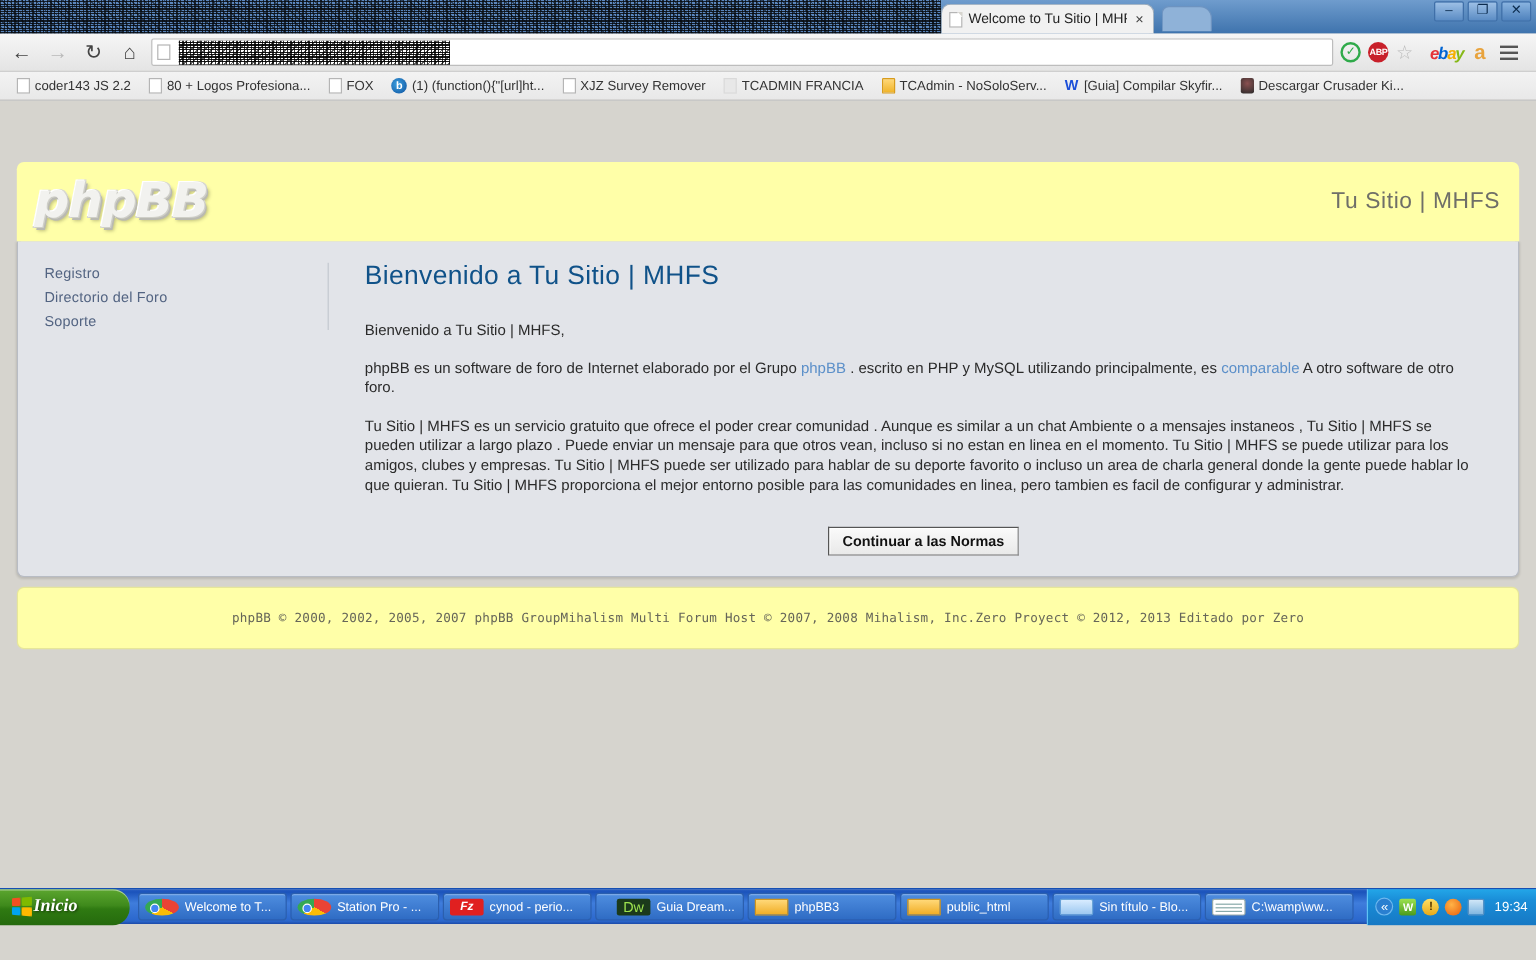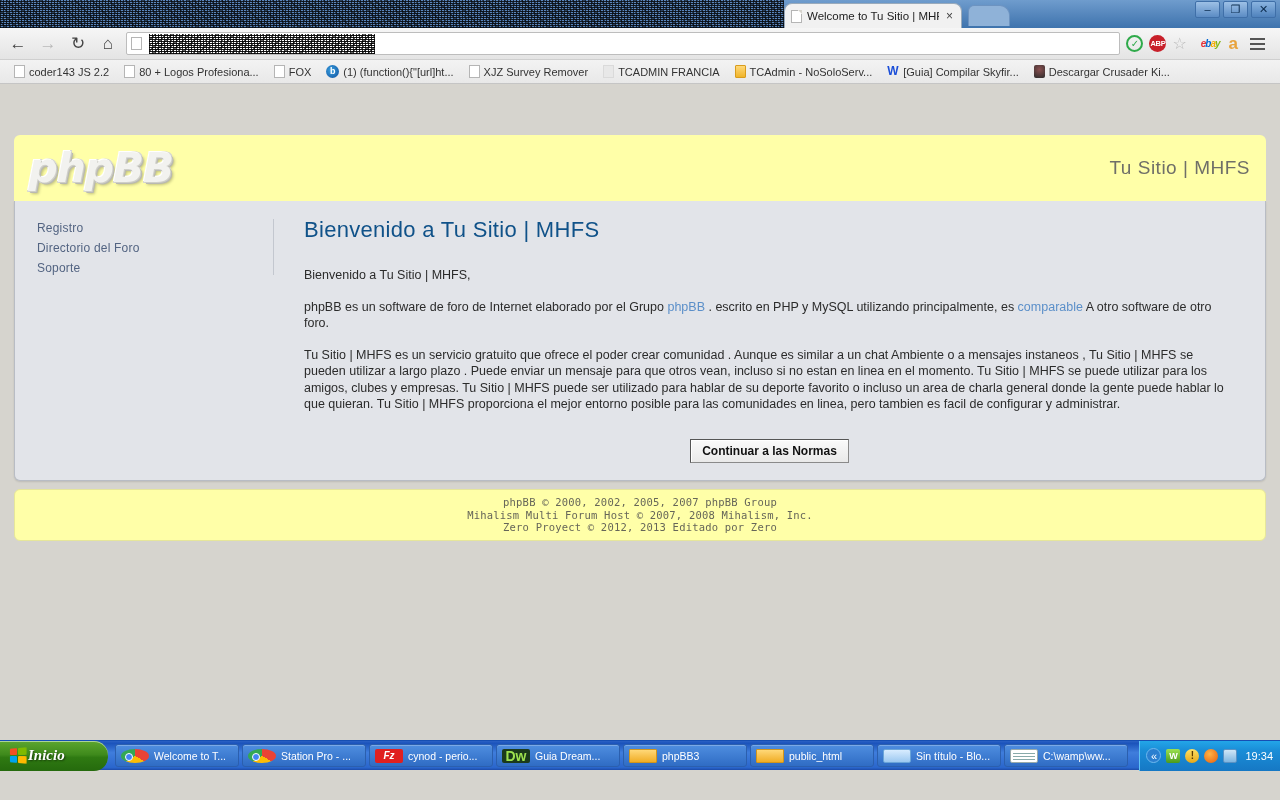--- a/index.html
+++ b/index.html
@@ -82,21 +82,21 @@
       repeating-linear-gradient(90deg, rgba(0,0,0,.8) 0 1px, transparent 1px 3px),
       repeating-linear-gradient(135deg, rgba(0,0,0,.6) 0 1px, transparent 1px 4px);
   }
   .omni-actions { display:flex; align-items:center; gap:6px; padding-right:2px; }
   .ico-check { width:17px;height:17px;border-radius:50%;border:2px solid #2faa4a;color:#2faa4a;
     font-size:10px;line-height:13px;text-align:center;}
   .ico-abp { width:17px;height:17px;border-radius:50%;background:#c8202a;color:#fff;
     font-size:7.5px;font-weight:bold;line-height:17px;text-align:center;letter-spacing:-.3px;}
   .ico-star { font-size:16px; color:#b9b9b9; }
   .ext-icons { display:flex; align-items:center; gap:9px; padding:0 6px; }
-  .ico-ebay { font-size:10px; font-weight:bold; font-style:italic; letter-spacing:-1px; }
+  .ico-ebay { font-size:14px; font-weight:bold; font-style:italic; letter-spacing:-1px; }
   .ico-ebay b:nth-child(1){color:#e53238;} .ico-ebay b:nth-child(2){color:#0064d2;}
   .ico-ebay b:nth-child(3){color:#f5af02;} .ico-ebay b:nth-child(4){color:#86b817;}
   .ico-amz { font-size:17px; font-weight:bold; color:#e8a33d; line-height:14px; }
   .ico-menu { display:flex;flex-direction:column;gap:3px; padding:0 3px;}
   .ico-menu i { display:block; width:15px;height:2px;background:#555; }
 
   .bookmarks {
     height:24px; background:linear-gradient(#f3f3f3,#e8e8e8);
     border-bottom:1px solid #c5c5c5;
     display:flex; align-items:center; gap:3px; padding:0 8px;
@@ -161,21 +161,21 @@
     font-family:"Liberation Sans", sans-serif;
     font-size:12px; font-weight:bold; color:#111;
     background:linear-gradient(#fafafa,#e9e9e9);
     border:1px solid #555; border-right-color:#8a8a8a; border-bottom-color:#8a8a8a;
     box-shadow:inset 1px 1px 0 #fff;
     padding:4px 11px;
   }
 
   .footer-panel {
     margin-top:8px; background:#ffffa8; border-radius:6px;
-    height:52px; display:flex; flex-direction:column;
+    height:52px; display:flex; flex-direction:row;
     align-items:center; justify-content:center;
     border:1px solid #e6e69a;
   }
   .footer-panel div {
     font-family:"DejaVu Sans Mono", monospace;
     font-size:10.5px; color:#666659; line-height:12.5px; letter-spacing:.2px;
   }
 
   
   .taskbar {
@@ -211,22 +211,22 @@
     box-shadow:inset 0 1px 0 rgba(255,255,255,.25);
   }
   .task span.lbl { overflow:hidden; text-overflow:ellipsis; }
   .t-ico { width:28px;height:14px;flex:0 0 auto;border-radius:2px; }
   .t-ico.chrome { background:conic-gradient(#ea4335 0 33%,#fbbc05 0 66%,#34a853 0 100%);
                   border-radius:50%; position:relative;}
   .t-ico.chrome:after{content:"";position:absolute;left:4px;top:4px;width:6px;height:6px;
                   background:#4285f4;border-radius:50%;border:1px solid #fff;}
   .t-ico.fz { background:#e02020; color:#fff; font-size:10px; font-weight:bold;
               text-align:center; line-height:14px; font-style:italic;}
-  .t-ico.dw { background:#1b3a1b; color:#9de24f; font-size:14px; font-weight:bold;
-              text-align:center; line-height:14px;}
+  .t-ico.dw { background:#1b3a1b; color:#9de24f; font-size:12px; font-weight:normal;
+              text-align:center; line-height:14px;margin-left:12px;}
   .t-ico.folder { background:linear-gradient(#ffd878,#f0ad25); border:1px solid #d2951a; border-radius:1px;}
   .t-ico.note { background:#fff; border:1px solid #9aa; position:relative;}
   .t-ico.note:after{content:"";position:absolute;left:2px;top:3px;right:2px;height:1px;
               background:#8aa;box-shadow:0 3px 0 #8aa,0 6px 0 #8aa;}
   .t-ico.blue { background:linear-gradient(#d8ecff,#9cc8f0); border:1px solid #6aa4d8;}
 
   .tray {
     height:30px; background:linear-gradient(#23a6e8 0%,#1a8ed8 30%,#1678c4 100%);
     border-left:1px solid #5fc3f5;
     display:flex;align-items:center;gap:5px;padding:0 7px 0 6px;

